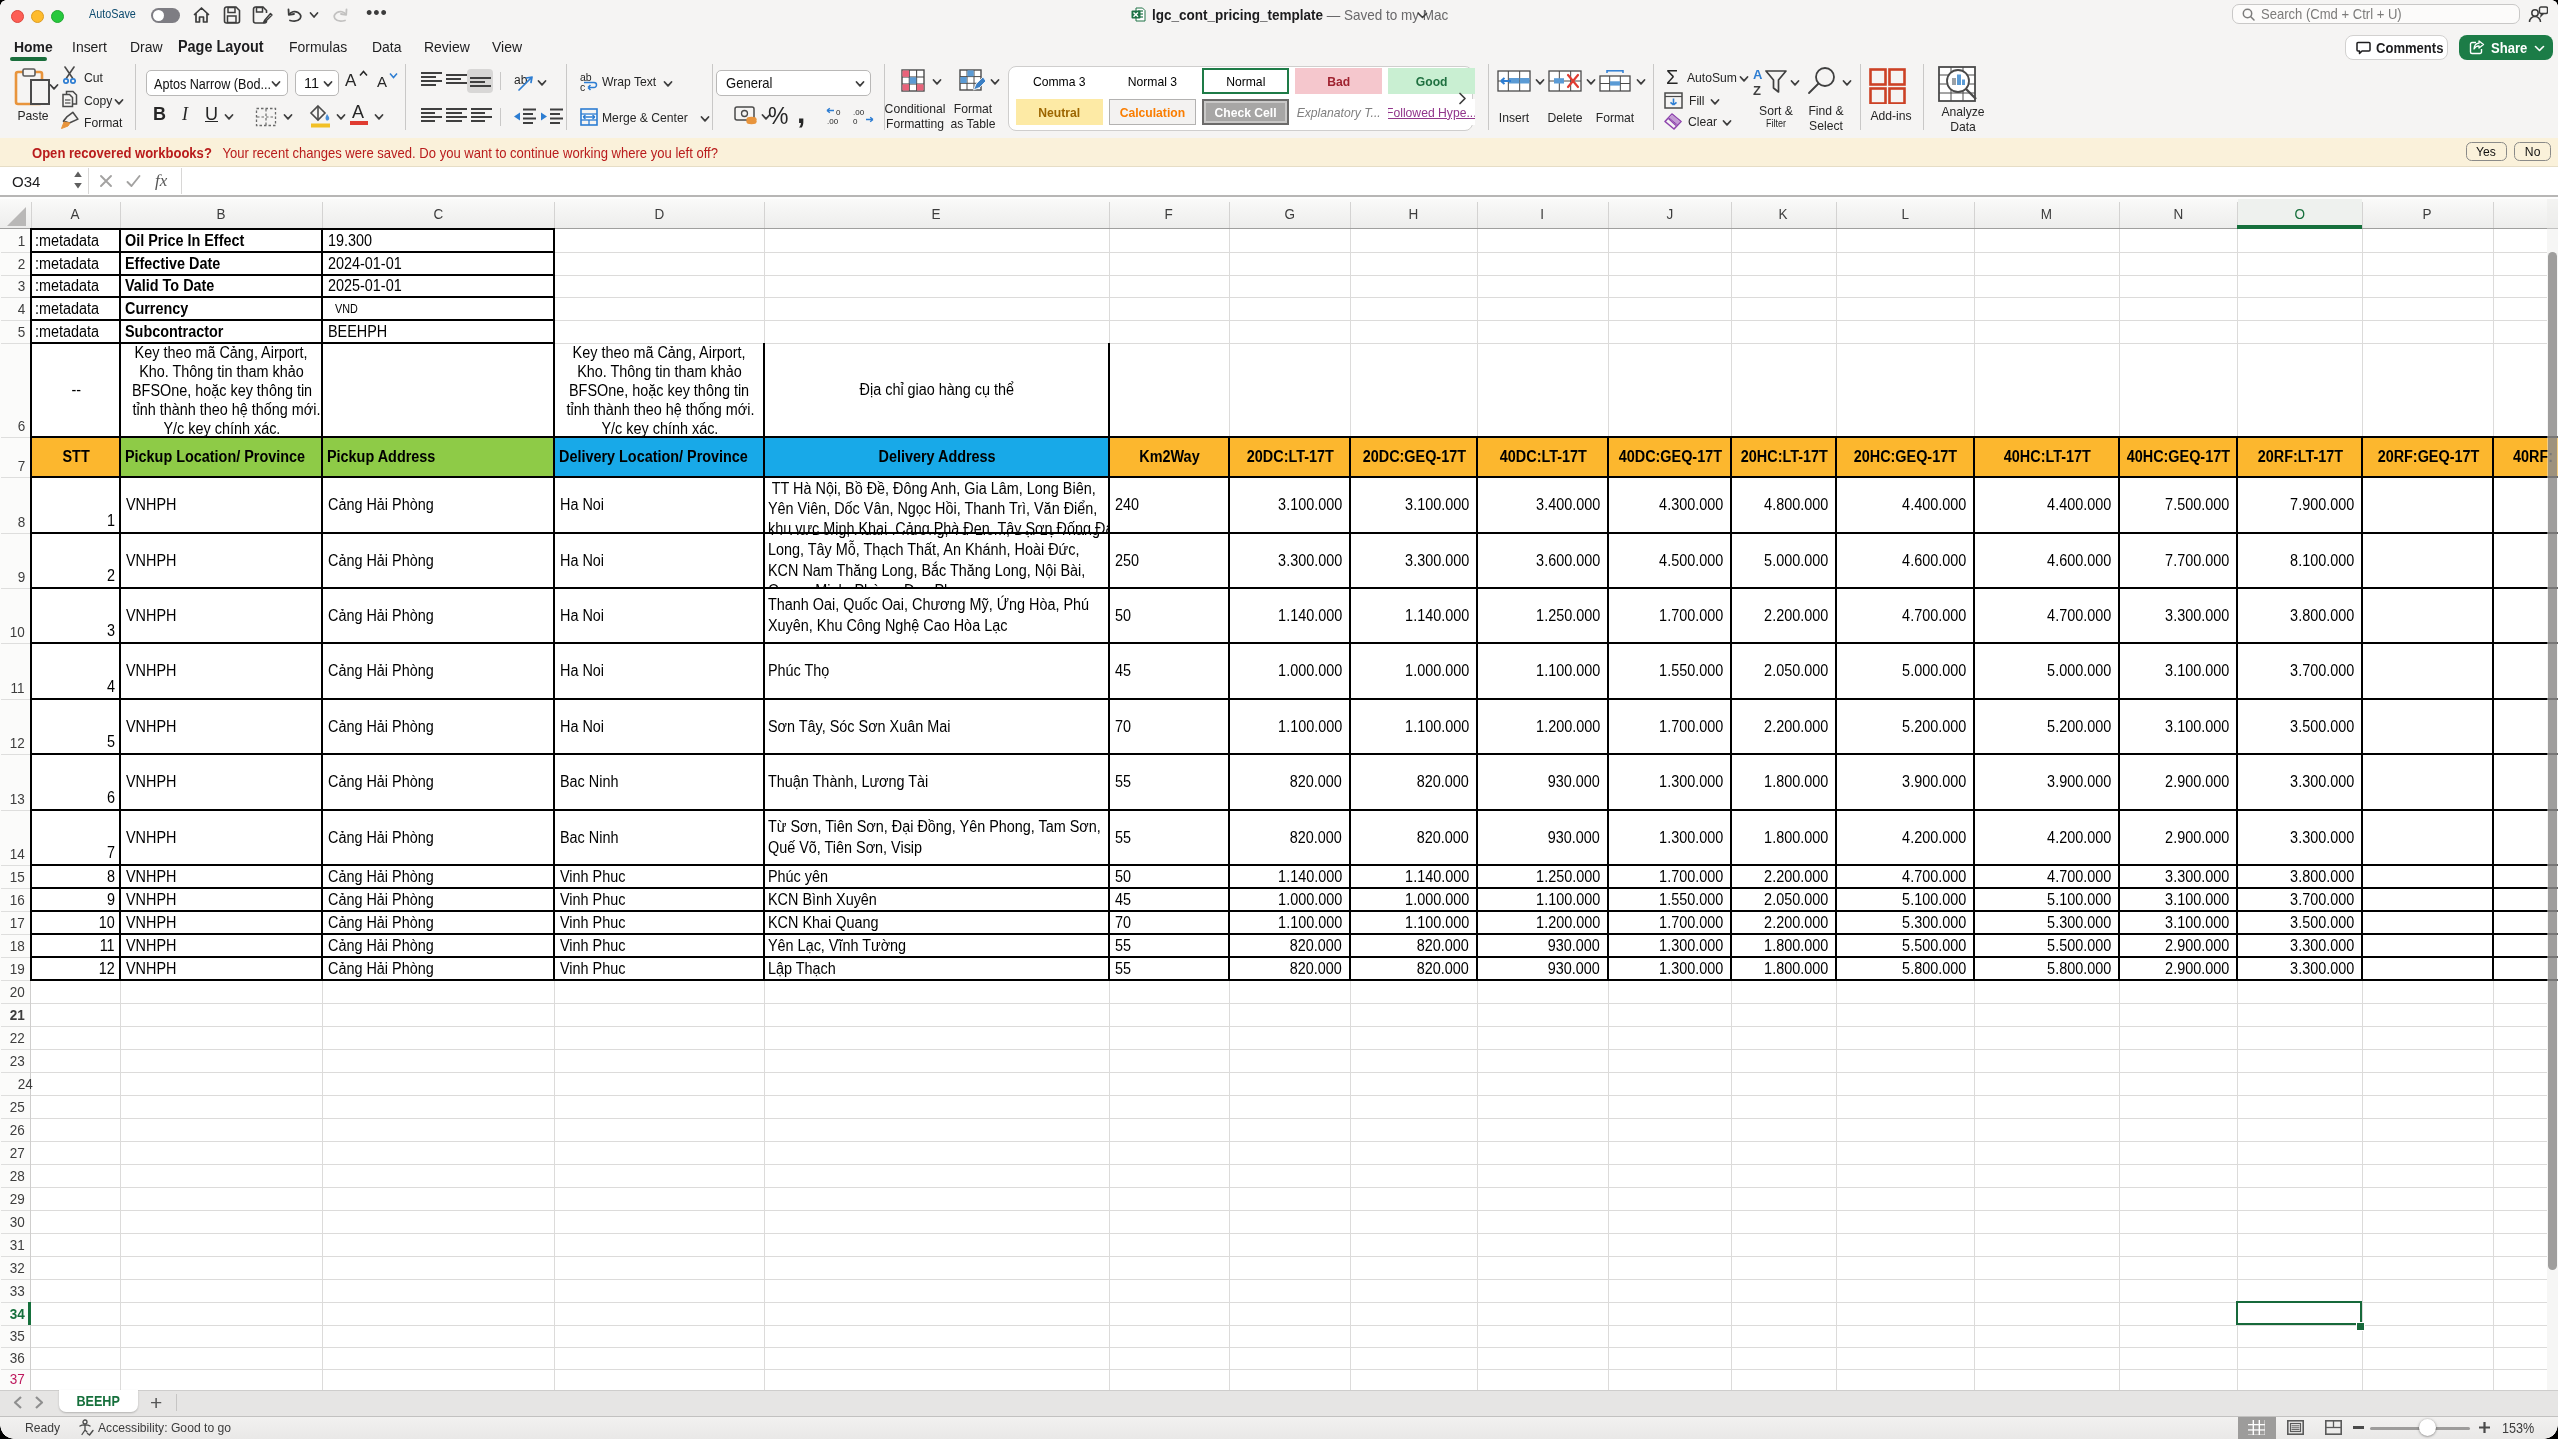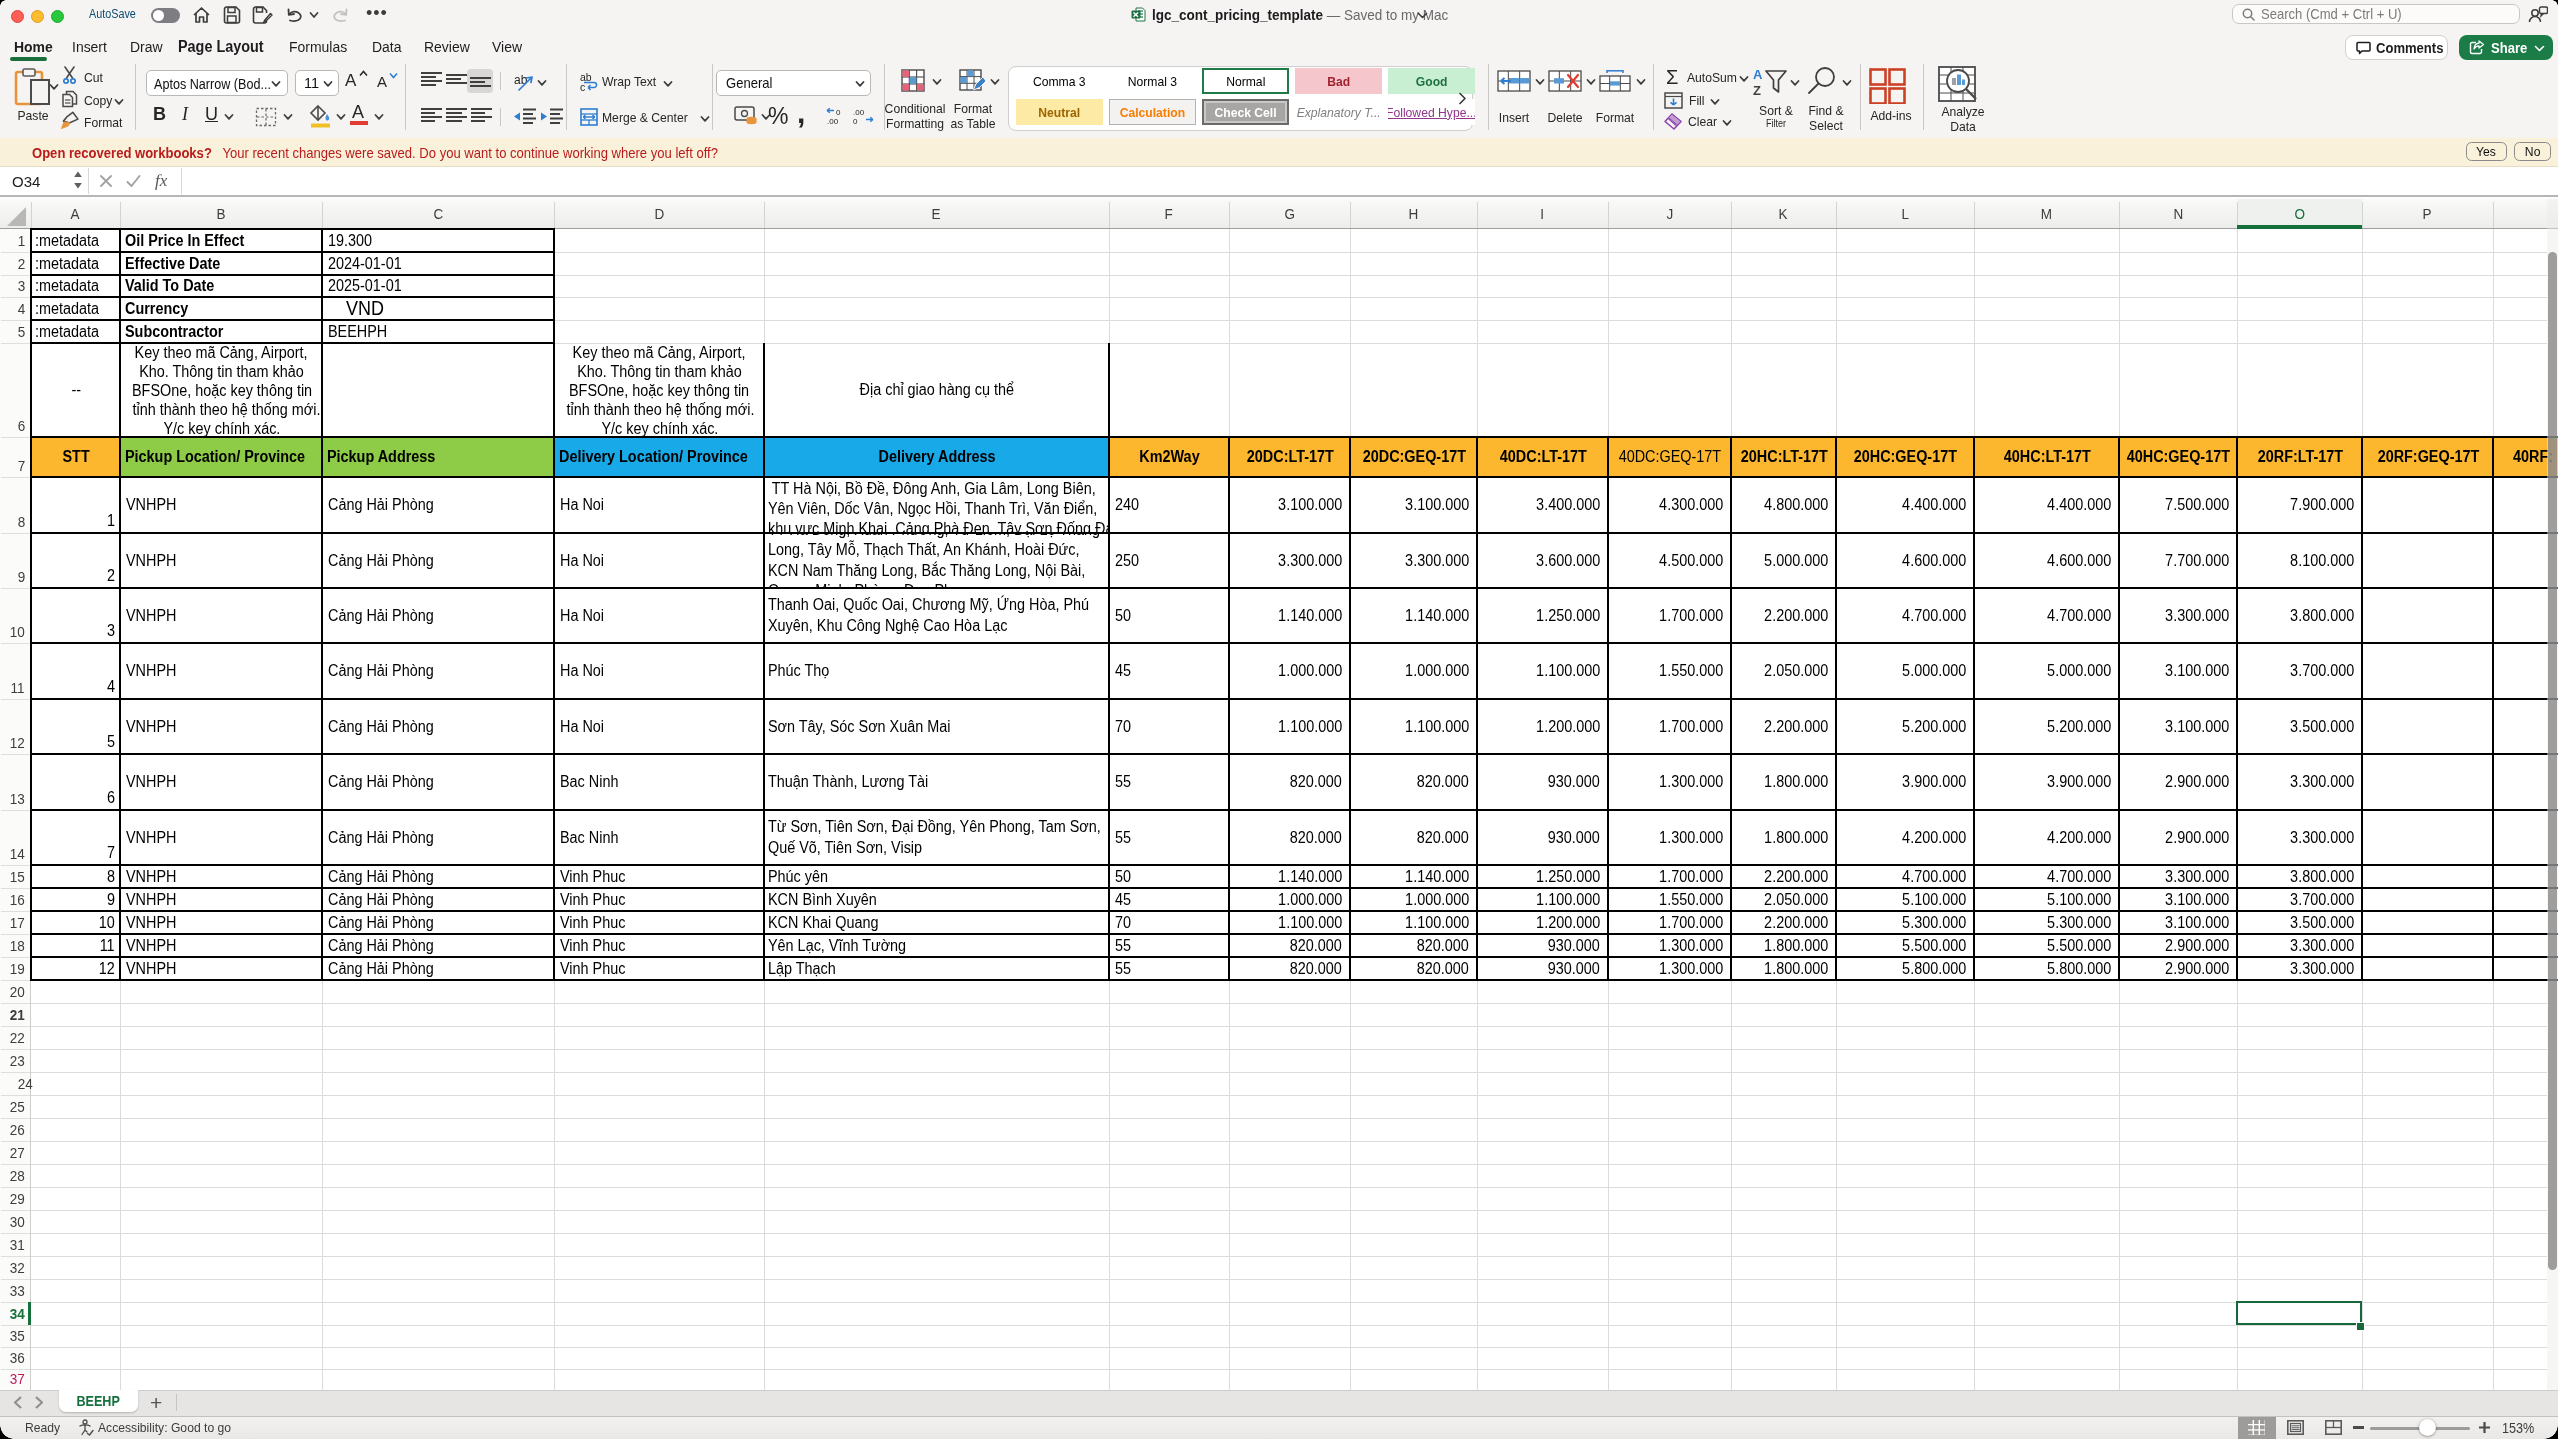--- a/index.html
+++ b/index.html
@@ -842,21 +842,21 @@
   </div>
 <div class="cell vc" style="left:324px;top:276px;width:229px;height:20px;font-size:16px;padding-left:4px;">
     <span style="display:inline-block;transform:scaleX(0.9);transform-origin:0 50%;white-space:pre">2025-01-01</span>
   </div>
 <div class="cell vc" style="left:33px;top:298px;width:86px;height:21px;font-size:16px;padding-left:2px;">
     <span style="display:inline-block;transform:scaleX(0.9);transform-origin:0 50%;white-space:pre">:metadata</span>
   </div>
 <div class="cell vc" style="left:122px;top:298px;width:199px;height:21px;font-size:16px;font-weight:700;padding-left:3px;">
     <span style="display:inline-block;transform:scaleX(0.9);transform-origin:0 50%;white-space:pre">Currency</span>
   </div>
-<div class="cell vc" style="left:324px;top:298px;width:192px;height:21px;font-size:20px;padding-left:22px;">
+<div class="cell vc" style="left:324px;top:298px;width:192px;height:21px;font-size:12px;padding-left:11px;">
     <span style="display:inline-block;transform:scaleX(0.9);transform-origin:0 50%;white-space:pre">VND</span>
   </div>
 <div class="cell vc" style="left:33px;top:321px;width:86px;height:21px;font-size:16px;padding-left:2px;">
     <span style="display:inline-block;transform:scaleX(0.9);transform-origin:0 50%;white-space:pre">:metadata</span>
   </div>
 <div class="cell vc" style="left:122px;top:321px;width:199px;height:21px;font-size:16px;font-weight:700;padding-left:3px;">
     <span style="display:inline-block;transform:scaleX(0.9);transform-origin:0 50%;white-space:pre">Subcontractor</span>
   </div>
 <div class="cell vc" style="left:324px;top:321px;width:229px;height:21px;font-size:16px;padding-left:4px;">
     <span style="display:inline-block;transform:scaleX(0.9);transform-origin:0 50%;white-space:pre">BEEHPH</span>
@@ -905,21 +905,21 @@
   </div>
 <div class="cell vc hc" style="left:1231px;top:438px;width:118px;height:38px;font-size:16px;font-weight:700;padding:0;">
     <span style="display:inline-block;transform:scaleX(0.9);transform-origin:50% 50%;white-space:pre">20DC:LT-17T</span>
   </div>
 <div class="cell vc hc" style="left:1352px;top:438px;width:124px;height:38px;font-size:16px;font-weight:700;padding:0;">
     <span style="display:inline-block;transform:scaleX(0.9);transform-origin:50% 50%;white-space:pre">20DC:GEQ-17T</span>
   </div>
 <div class="cell vc hc" style="left:1479px;top:438px;width:128px;height:38px;font-size:16px;font-weight:700;padding:0;">
     <span style="display:inline-block;transform:scaleX(0.9);transform-origin:50% 50%;white-space:pre">40DC:LT-17T</span>
   </div>
-<div class="cell vc hc" style="left:1610px;top:438px;width:120px;height:38px;font-size:16px;font-weight:400;padding:0;">
+<div class="cell vc hc" style="left:1610px;top:438px;width:120px;height:38px;font-size:16px;font-weight:700;padding:0;">
     <span style="display:inline-block;transform:scaleX(0.9);transform-origin:50% 50%;white-space:pre">40DC:GEQ-17T</span>
   </div>
 <div class="cell vc hc" style="left:1733px;top:438px;width:102px;height:38px;font-size:16px;font-weight:700;padding:0;">
     <span style="display:inline-block;transform:scaleX(0.9);transform-origin:50% 50%;white-space:pre">20HC:LT-17T</span>
   </div>
 <div class="cell vc hc" style="left:1838px;top:438px;width:135px;height:38px;font-size:16px;font-weight:700;padding:0;">
     <span style="display:inline-block;transform:scaleX(0.9);transform-origin:50% 50%;white-space:pre">20HC:GEQ-17T</span>
   </div>
 <div class="cell vc hc" style="left:1976px;top:438px;width:142px;height:38px;font-size:16px;font-weight:700;padding:0;">
     <span style="display:inline-block;transform:scaleX(0.9);transform-origin:50% 50%;white-space:pre">40HC:LT-17T</span>

